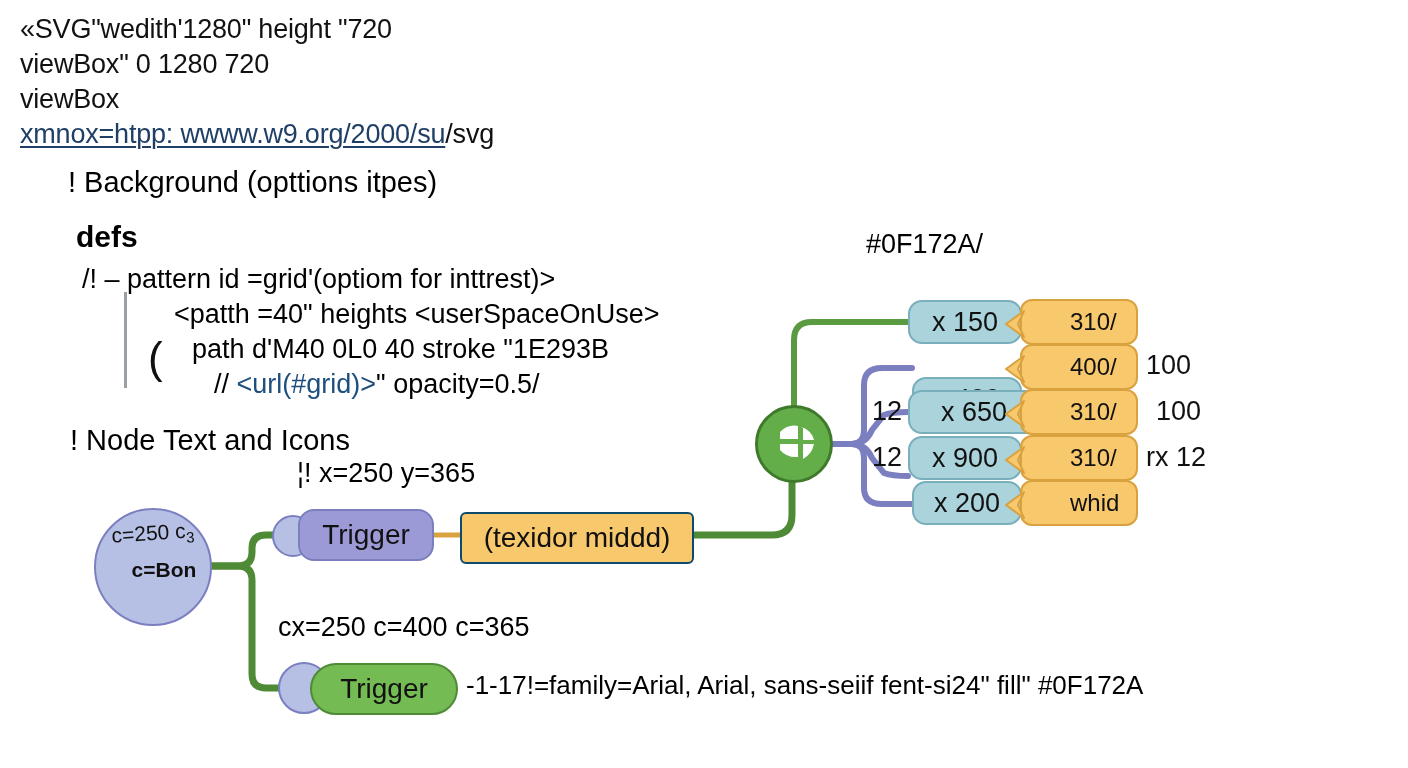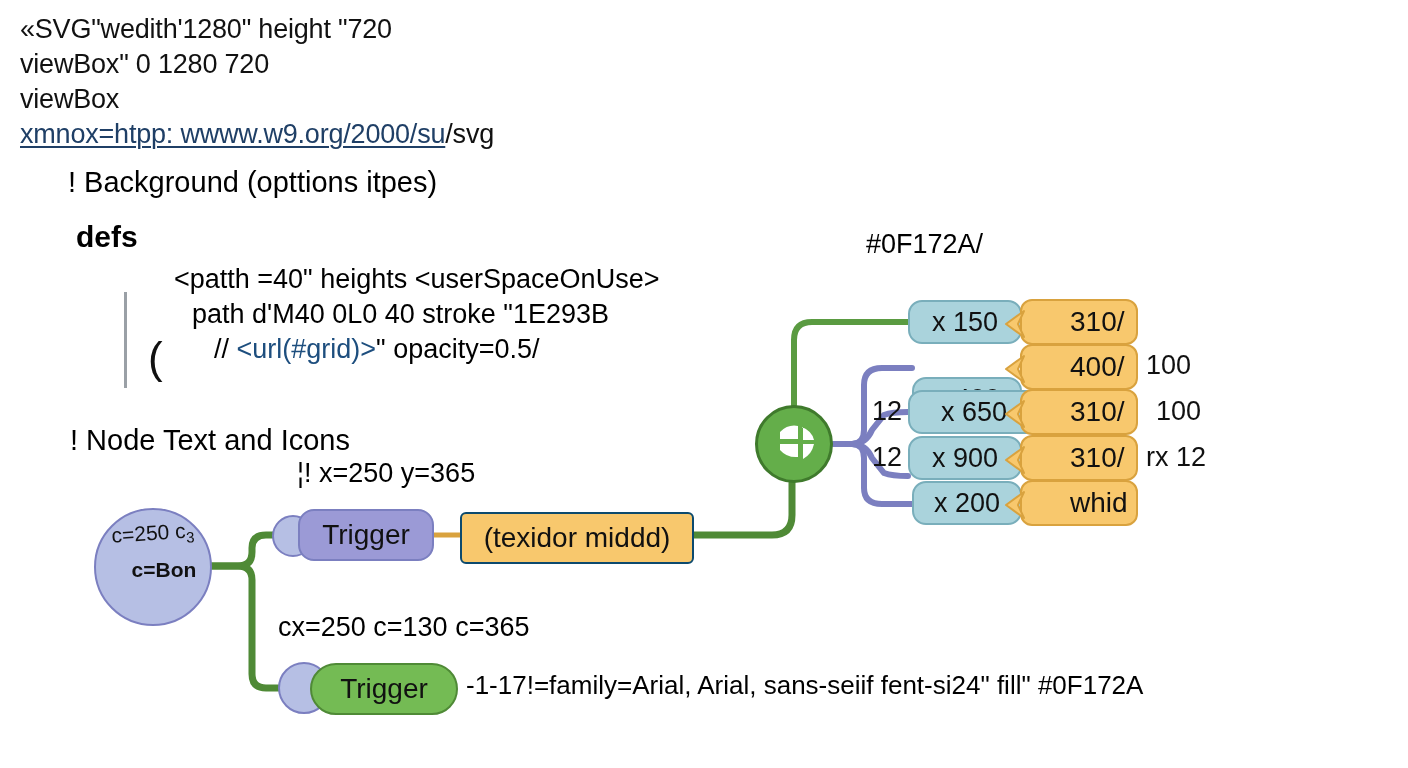--- a/index.html
+++ b/index.html
@@ -103,21 +103,21 @@
   }
   .pill-purple{background:#9b9ad6;border:2px solid #7b7fc0;border-radius:16px;}
   .pill-green{background:#74bb54;border:2px solid #4f8a36;border-radius:26px;}
   .pill-orange{background:#f8c86d;border:2px solid #0c4a6e;border-radius:6px;}
   .pill-blue{background:#aad3dc;border:2px solid #79aebb;border-radius:14px;}
 
   .callout{
     position:absolute;height:46px;border-radius:12px;
     background:#f8c86d;border:2px solid #d9a23e;
     display:flex;align-items:center;
-    font-size:28px;color:#111;box-sizing:border-box;
+    font-size:24px;color:#111;box-sizing:border-box;
     padding-left:48px;
   }
   .callout .notch{
     position:absolute;left:-18px;top:6px;
     width:0;height:0;
   }
   .notch svg{display:block;}
 
   .sidelbl{
     position:absolute;font-size:27px;color:#111;white-space:nowrap;text-align:right;
@@ -138,28 +138,29 @@
   <span class="code-line">viewBox" 0 1280 720</span>
   <span class="code-line">viewBox</span>
   <span class="code-line"><span class="link-line">xmnox=htpp: wwww.w9.org/2000/su</span><span class="link-tail">/svg</span></span>
 </div>
 
 <div class="hdr-bg">! Background (opttions itpes)</div>
 <div class="defs-word">defs</div>
 <div class="vbar"></div>
 <div class="brace">(</div>
 <div class="defs-body">
+  <span class="l1">/! – pattern id =grid'(optiom for inttrest)&gt;</span>
   <span class="l2">&lt;patth =40" heights &lt;userSpaceOnUse&gt;</span>
   <span class="l3">path d'M40 0L0 40 stroke "1E293B</span>
   <span class="l4"><span>// </span><span class="url-grid">&lt;url(#grid)&gt;</span><span>"  opacity=0.5/</span></span>
 </div>
 
 <div class="node-hdr">! Node Text and Icons</div>
 <div class="lbl-xy">¦! x=250 y=365</div>
-<div class="lbl-cx">cx=250 c=130 c=365</div>
+<div class="lbl-cx">cx=250 c=400 c=365</div>
 <div class="hex-hdr">#0F172A/</div>
 
 <svg class="wires" viewBox="0 0 1408 768">
 
   <path d="M210 566 L238 566 Q252 566 252 552 L252 548 Q252 535 266 535 L286 535" fill="none" stroke="#4f8a36" stroke-width="7" stroke-linecap="round"></path>
 
   <path d="M210 566 L238 566 Q252 566 252 580 L252 674 Q252 688 266 688 L286 688" fill="none" stroke="#4f8a36" stroke-width="7" stroke-linecap="round"></path>
 
   <path d="M432 535 L462 535" fill="none" stroke="#d9a23e" stroke-width="5" stroke-linecap="round"></path>
 

